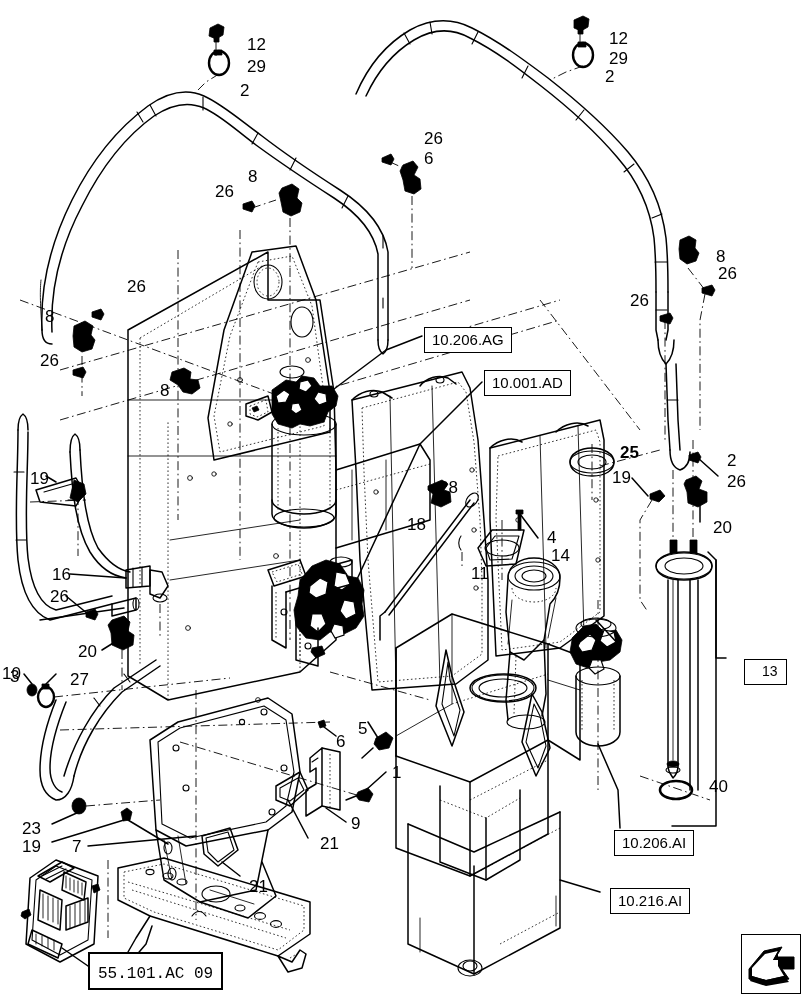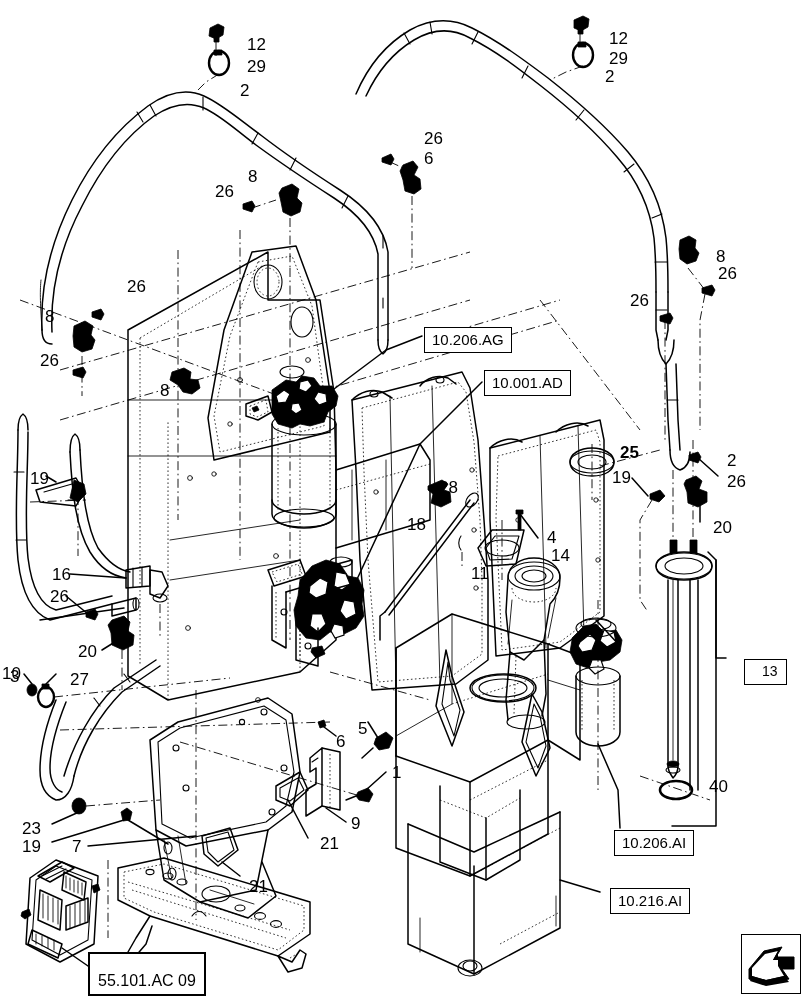--- a/index.html
+++ b/index.html
@@ -12,21 +12,21 @@
   
   .cal{position:absolute;font-size:17px;line-height:17px;
        font-family:"Liberation Sans", sans-serif;color:#000;
        white-space:nowrap;letter-spacing:0px;}
 
   
   .refbox{position:absolute;border:1.6px solid #000;background:#fff;
           font-size:15px;line-height:15px;padding:4px 7px 5px 7px;
           white-space:nowrap;font-family:"Liberation Sans", sans-serif;}
   .refbox.b13{font-size:14px;padding:4px 8px 5px 17px;}
-  .refbox.big{font-size:16px;padding:19px 8px 6px 8px;border-width:2px;}
+  .refbox.big{font-size:16px;padding:13px 8px 6px 8px;border-width:2px;font-family:Liberation Mono, monospace;}
 
   
   #logo{position:absolute;border:1.5px solid #000;background:#fff;}
 </style>
 </head>
 <body>
 
 <div id="sheet">
 
   <svg id="art" viewBox="0 0 812 1000">

